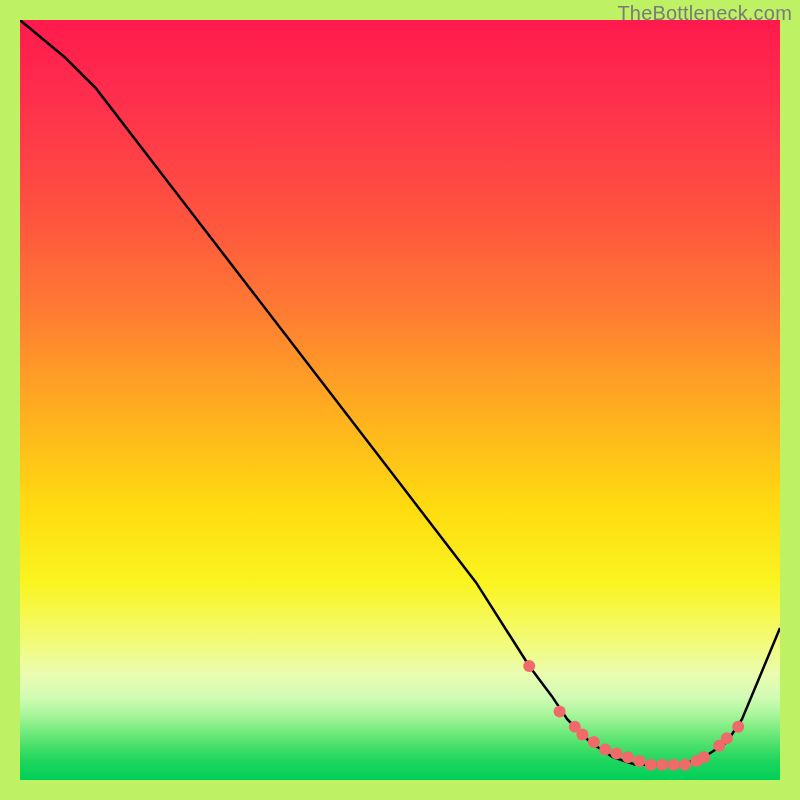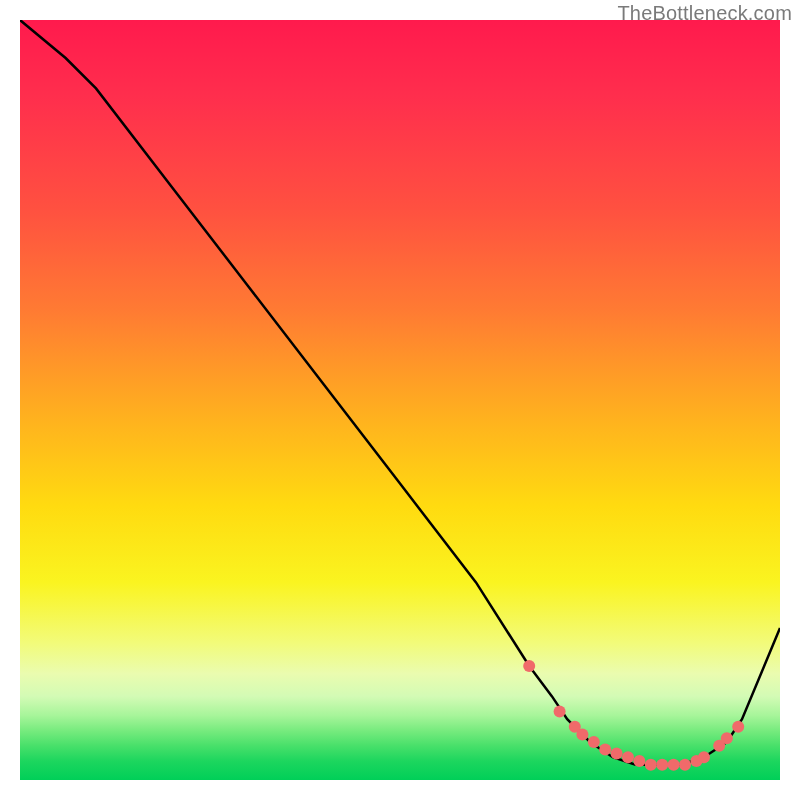--- a/index.html
+++ b/index.html
@@ -8,21 +8,21 @@
     width: 800px;
     height: 800px;
     background: #000;
     font-family: Arial, Helvetica, sans-serif;
     overflow: hidden;
   }
   .frame {
     position: relative;
     width: 800px;
     height: 800px;
-    background: #ffffff;
+    background: #bef264;
   }
   .plot {
     position: absolute;
     left: 20px;
     top: 20px;
     width: 760px;
     height: 760px;
     
     background: linear-gradient(
       to bottom,

